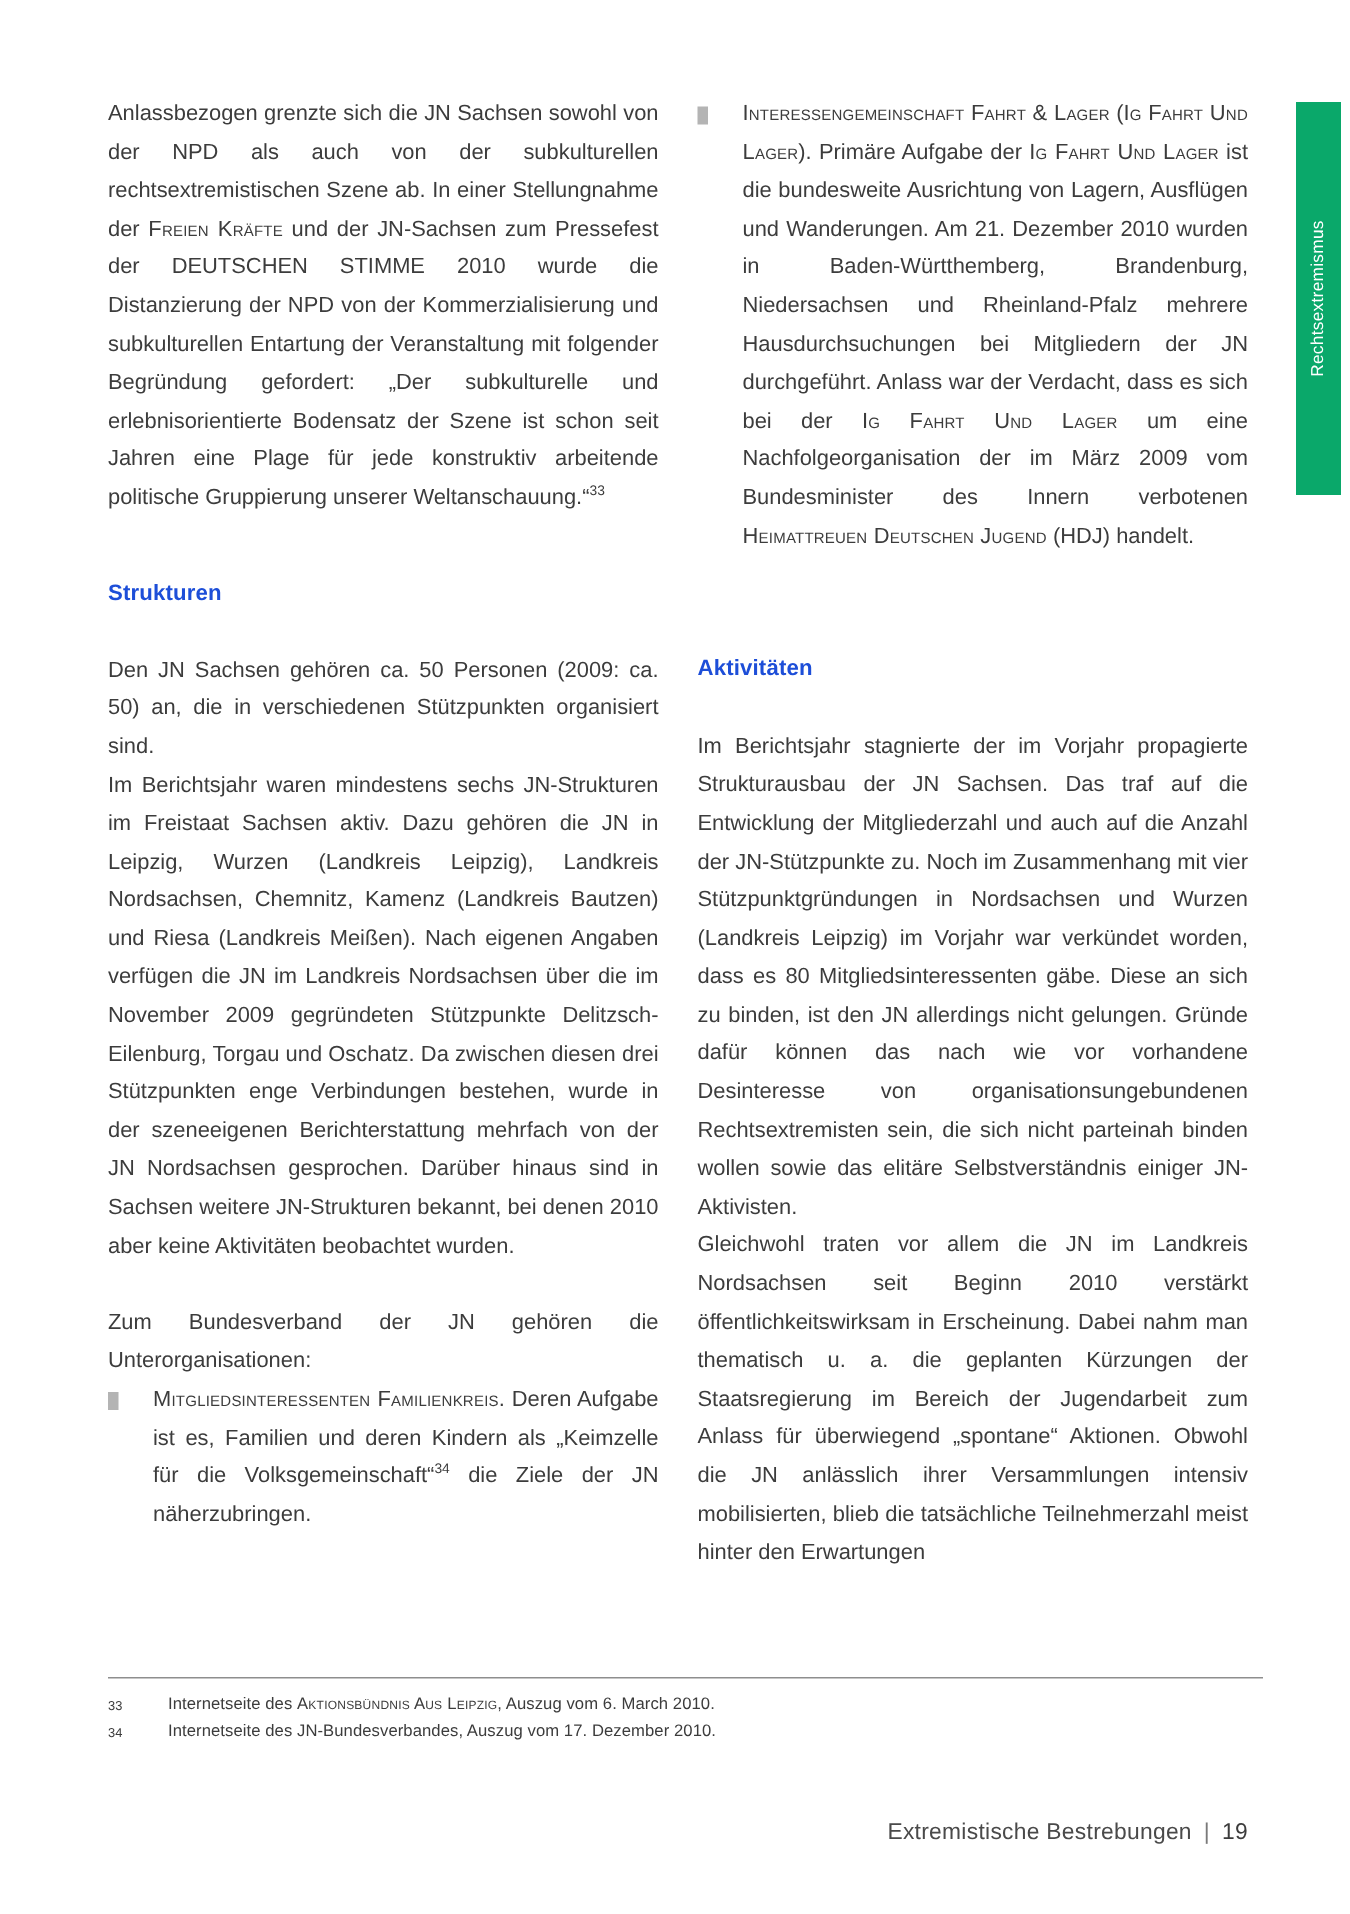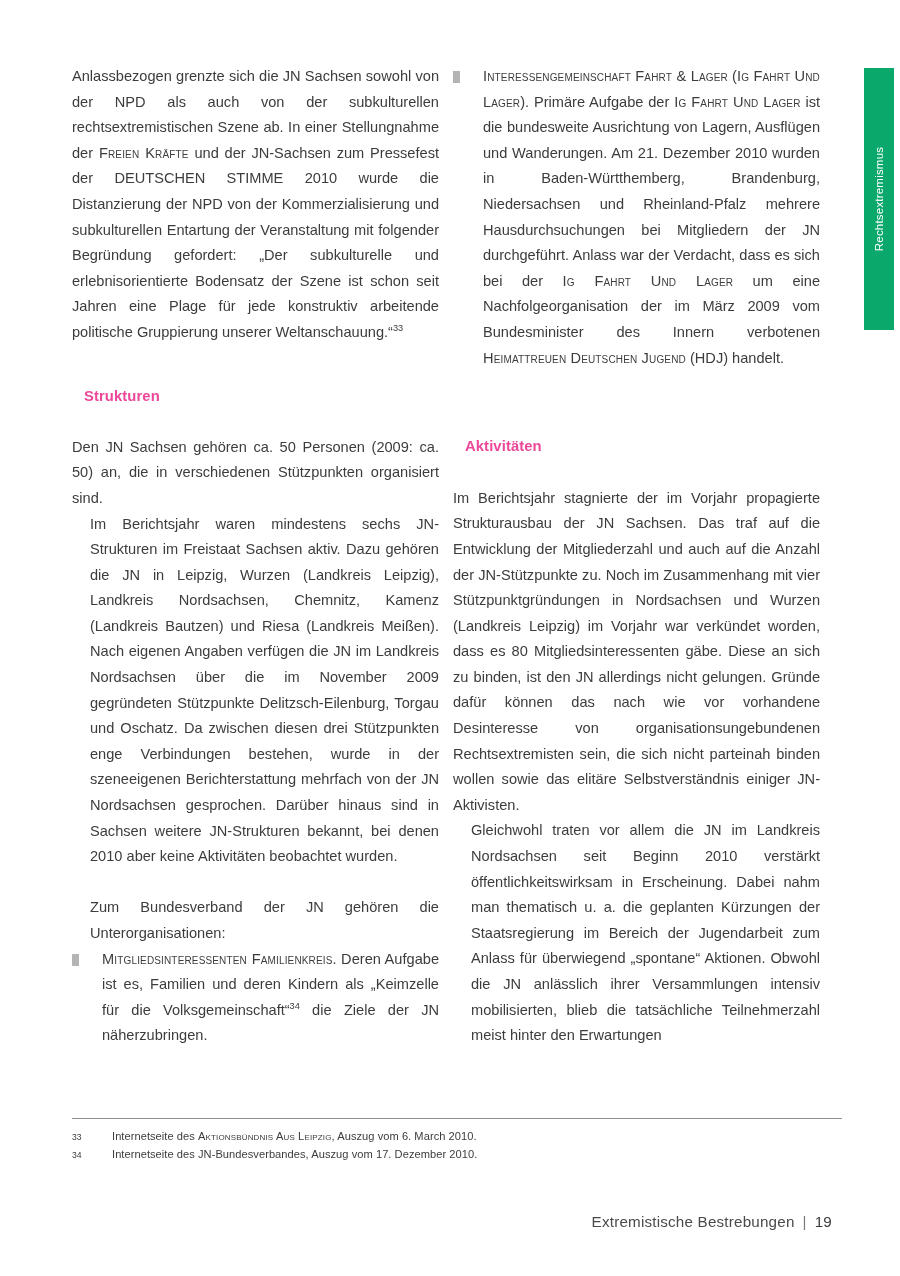--- a/index.html
+++ b/index.html
@@ -49,47 +49,47 @@
   }
 
   
   .columns {
     position: absolute;
     left: 72px;
     top: 64px;
     width: 760px;
     height: 1030px;
     display: flex;
-    gap: 14px;
+    gap: 26px;
   }
   .col {
     width: 367px;
     flex: 0 0 367px;
   }
 
   p.body {
     margin: 0;
     font-size: 14.6px;
     line-height: 25.6px;
     text-align: justify;
     -webkit-hyphens: none;
     hyphens: none;
     color: #3c3c3c;
     word-spacing: 0px;
   }
-  p.body + p.body { margin-top: 0; margin-left: 18px; }
+  p.body + p.body { margin-top: 0; }
 
   .gap-para { margin-top: 25.6px !important; }
 
   h3.heading {
-    margin: 12px;
+    margin: 0;
     font-size: 14.8px;
     line-height: 25.6px;
     font-weight: bold;
-    color: #ec4899;
+    color: #1d4ed8;
     letter-spacing: 0.1px;
   }
 
   .sc {
     font-variant: small-caps;
     font-feature-settings: "smcp" 1;
     letter-spacing: 0.15px;
     text-align: right;
   }
 

